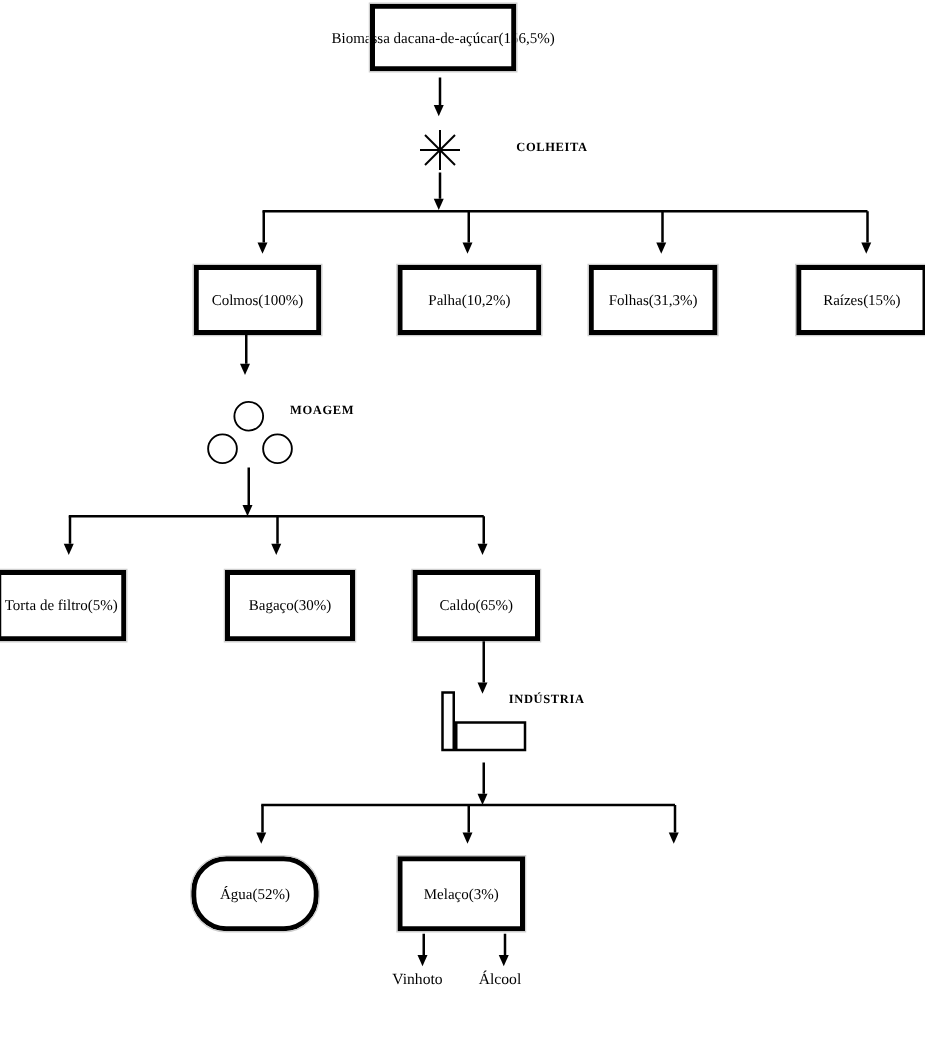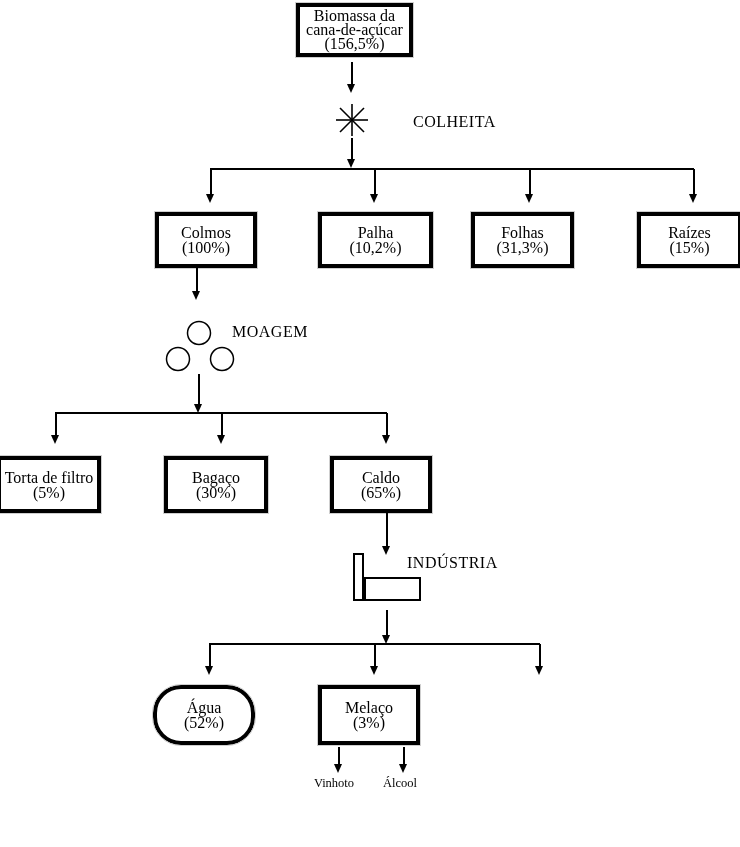--- a/index.html
+++ b/index.html
@@ -1,22 +1,22 @@
 <!DOCTYPE html>
 <html><head>
 <meta charset="utf-8">
 <style>
   html,body{margin:0;padding:0;background:#fff;}
   #page{position:relative;width:740px;height:847px;background:#ffffff;overflow:hidden;
         font-family:"Liberation Serif","DejaVu Serif",serif;color:#000;}
   .node{position:absolute;box-sizing:border-box;border:4px solid #000;outline:1px solid #cfcfcf;
-        background:#fff;display:flex;flex-direction:column;align-items:center;justify-content:center;
-        font-size:16px;line-height:15px;text-align:right;}
+        background:#fff;display:flex;flex-direction:row;align-items:center;justify-content:center;
+        font-size:12px;line-height:15px;text-align:right;}
   .node .nl{white-space:nowrap;}
-  .stage-label{position:absolute;font-weight:normal;font-size:16px;letter-spacing:.5px;white-space:nowrap;}
+  .stage-label{position:absolute;font-weight:bold;font-size:10px;letter-spacing:.5px;white-space:nowrap;}
   .vline{position:absolute;width:1.5px;background:#000;}
   .hline{position:absolute;height:1.5px;background:#000;}
   .ah{position:absolute;width:0;height:0;border-left:4.5px solid transparent;
       border-right:4.5px solid transparent;border-top:9px solid #000;}
   .sym{position:absolute;}
   .ind-rect{position:absolute;box-sizing:border-box;border:2px solid #000;background:#fff;}
   .out-label{position:absolute;width:60px;text-align:center;font-size:12.5px;white-space:nowrap;}
   .caption{position:absolute;left:0;top:810px;width:740px;text-align:center;
            font-family:"Liberation Sans","DejaVu Sans",sans-serif;font-size:13.5px;line-height:17px;}
 </style>
@@ -90,21 +90,21 @@
   <div class="ah" style="left:51px;top:435px;"></div>
   <div class="vline" style="left:221px;top:413px;height:22px;"></div>
   <div class="ah" style="left:217px;top:435px;"></div>
   <div class="vline" style="left:386px;top:413px;height:22px;"></div>
   <div class="ah" style="left:382px;top:435px;"></div>
 
   <div class="node" style="left:-3px;top:456px;width:104px;height:57px;">
     <span class="nl">Torta de filtro</span>
     <span class="nl">(5%)</span>
   </div>
-  <div class="node" style="left:164px;top:456px;width:104px;height:57px;">
+  <div class="node" style="left:180px;top:456px;width:104px;height:57px;">
     <span class="nl">Bagaço</span>
     <span class="nl">(30%)</span>
   </div>
   <div class="node" style="left:330px;top:456px;width:102px;height:57px;">
     <span class="nl">Caldo</span>
     <span class="nl">(65%)</span>
   </div>
 
   <div class="vline" style="left:386px;top:513px;height:33px;"></div>
   <div class="ah" style="left:382px;top:546px;"></div>

